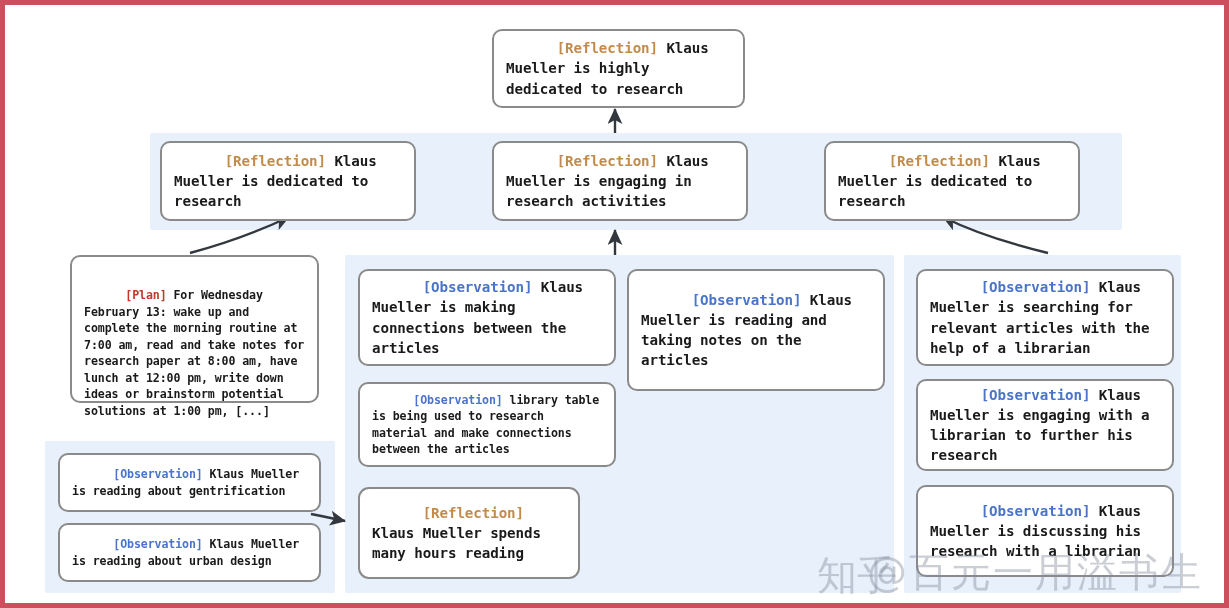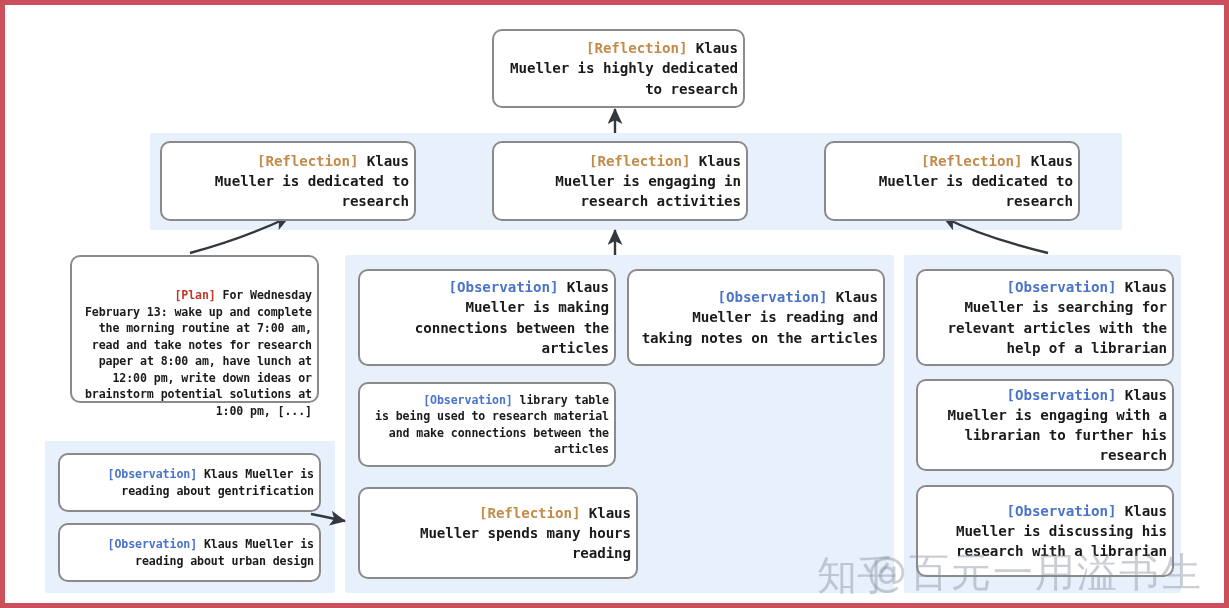--- a/index.html
+++ b/index.html
@@ -23,32 +23,31 @@
     position: absolute;
     background: #e8f0fb;
     border-radius: 2px;
   }
   .node {
     position: absolute;
     box-sizing: border-box;
     background: #ffffff;
     border: 2.5px solid #8a8a8a;
     border-radius: 10px;
-    padding: 10px 5px;
+    padding: 10px 12px;
     font-family: "DejaVu Sans Mono", "Liberation Mono", monospace;
     font-size: 14.2px;
     line-height: 1.42;
     font-weight: bold;
     color: #1a1a1a;
     letter-spacing: -0.1px;
     display: flex;
     align-items: center;
     white-space: pre-wrap;
     word-break: normal;
-    text-align: right;
   }
   .node .inner { width: 100%; }
   .node.small {
     font-size: 11.6px;
     line-height: 1.42;
   }
   .tag { font-weight: bold; }
   .tag-reflection { color: #c38b4a; }
   .tag-observation { color: #4a74c9; }
   .tag-plan { color: #c0392b; }
@@ -154,27 +153,27 @@
       <span class="tag tag-observation">[Observation]</span><span> Klaus Mueller is making connections between the articles</span>
     </div>
   </div>
 
   <div class="node small" style="left:353px; top:377px; width:258px; height:85px;">
     <div class="inner">
       <span class="tag tag-observation">[Observation]</span><span> library table is being used to research material and make connections between the articles</span>
     </div>
   </div>
 
-  <div class="node" style="left:353px; top:482px; width:280px; height:92px;">
+  <div class="node" style="left:353px; top:482px; width:222px; height:92px;border-radius:11px;">
     <div class="inner">
       <span class="tag tag-reflection">[Reflection]</span><span> Klaus Mueller spends many hours reading</span>
     </div>
   </div>
 
-  <div class="node" style="left:622px; top:264px; width:258px; height:97px;">
+  <div class="node" style="left:622px; top:264px; width:258px; height:122px;">
     <div class="inner">
       <span class="tag tag-observation">[Observation]</span><span> Klaus Mueller is reading and taking notes on the articles</span>
     </div>
   </div>
 
 
 
   <div class="node" style="left:911px; top:264px; width:258px; height:97px;">
     <div class="inner">
       <span class="tag tag-observation">[Observation]</span><span> Klaus Mueller is searching for relevant articles with the help of a librarian</span>

